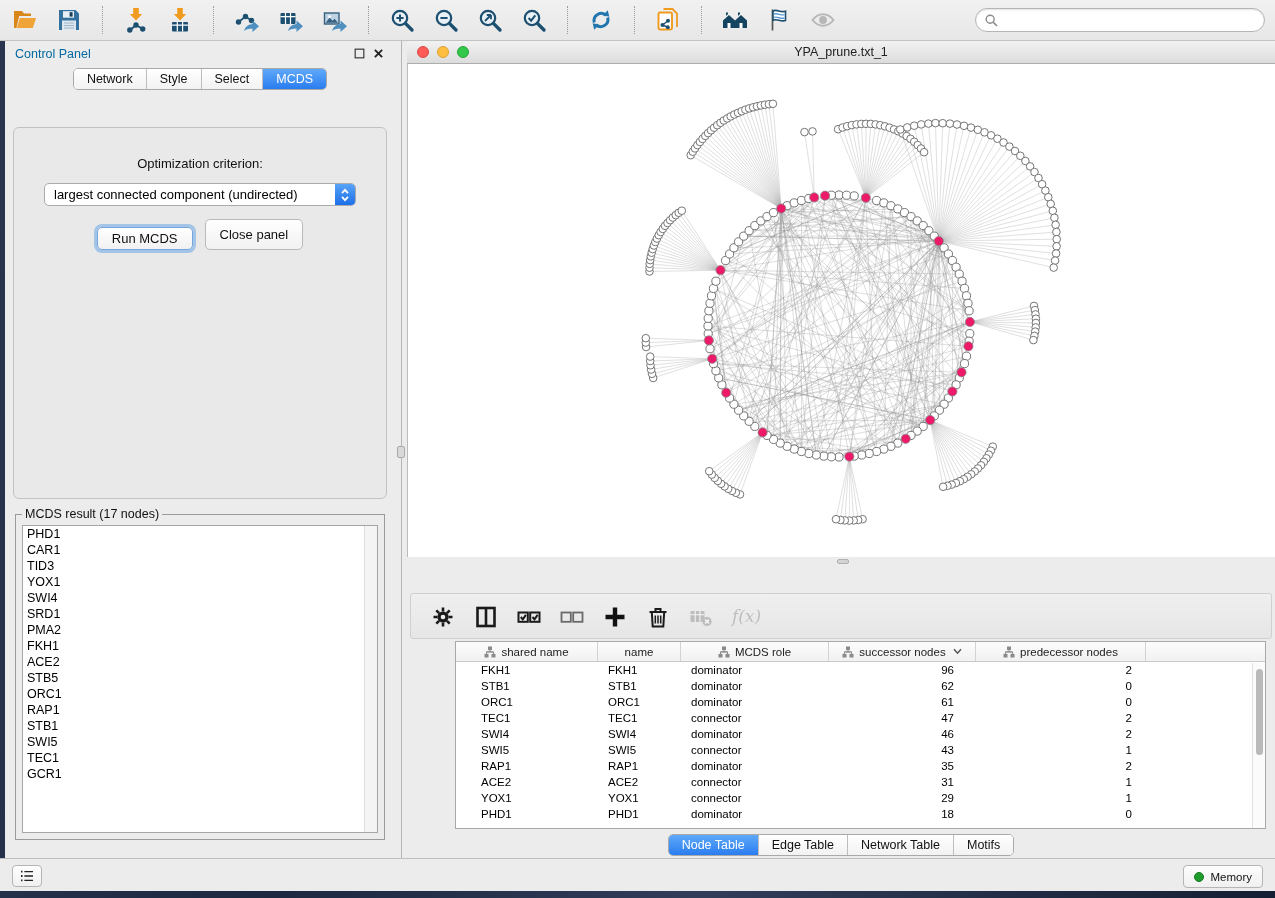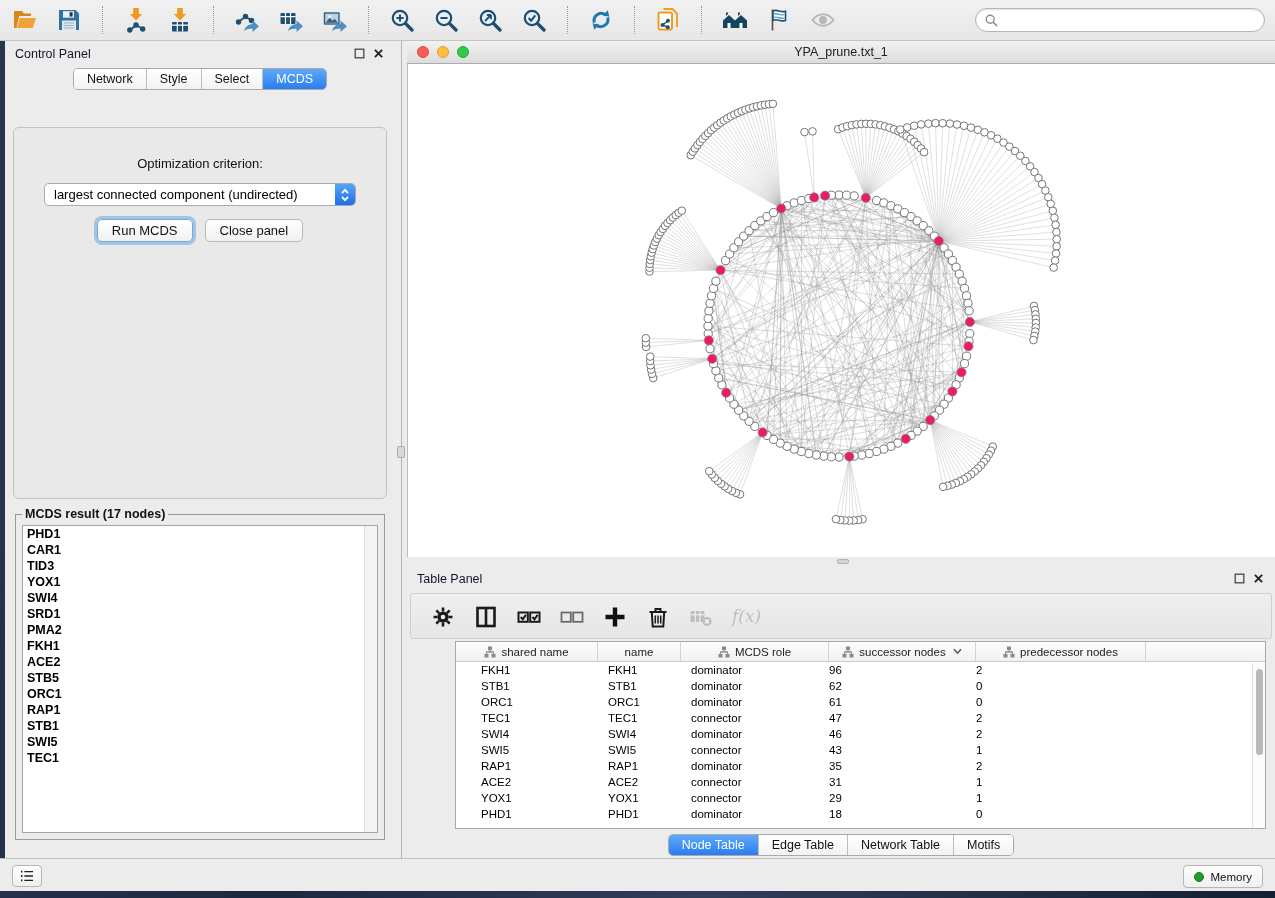--- a/index.html
+++ b/index.html
@@ -17,21 +17,21 @@
   .tbtn.disabled { opacity:.55; }
   .tb-sep { width:1px; height:28px; border-left:1px dotted #9a9a9a; margin:0 4px; }
   .searchbox { margin-left:auto; width:290px; height:24px; background:#fff;
     border:1px solid #b5b5b5; border-radius:13px; display:flex; align-items:center;
     padding:0 9px; box-shadow:inset 0 1px 2px rgba(0,0,0,.12); }
   .searchbox svg { width:13px; height:13px; margin-right:5px; }
   .searchbox input { border:none; outline:none; flex:1; font-size:12px; background:transparent; }
 
   
   .pane-titlebar { height:25px; display:flex; align-items:center; padding:0 10px;
-    font-size:12.5px; color:#0f172a; }
+    font-size:12.5px; color:#0369a1; }
   .pane-ctl { margin-left:auto; display:flex; gap:6px; }
   .pane-ctl svg { width:13px; height:13px; }
 
   
   #left-col { position:absolute; left:5px; top:41px; width:390px; bottom:40px; background:#ececec; }
   .cp-tabs-row { display:flex; justify-content:center; margin-top:2px; position:relative; z-index:2; }
   .seg { display:inline-flex; border:1px solid #a9a9a9; border-radius:5px; overflow:hidden; background:#fff; }
   .seg .tab { padding:3px 13px; font-size:12.5px; color:#111; background:linear-gradient(#ffffff,#f2f2f2);
     border-right:1px solid #bdbdbd; cursor:default; }
   .seg .tab:last-child { border-right:none;text-align:right; }
@@ -40,23 +40,23 @@
     border:1px solid #c2c2c2; border-radius:6px; background:#e9e9e9; }
   .opt-label { text-align:center; margin-top:28px; font-size:13px; color:#111; }
   .dd { margin:12px auto 0; width:312px; height:23px; background:#fff; border:1px solid #ababab;
     border-radius:5px; display:flex; align-items:center; font-size:13px; }
   .dd .val { flex:1; padding-left:9px; white-space:nowrap; overflow:hidden; }
   .dd .step { width:20px; height:21px; border-radius:0 4px 4px 0;
     background:linear-gradient(#57a4f8,#1d6fe8); display:flex; align-items:center; justify-content:center; }
   .btn-row { display:flex; justify-content:center; gap:12px; margin-top:13px; }
   .mbtn { font-size:13px; padding:3px 14px; background:linear-gradient(#ffffff,#f1f1f1);
     border:1px solid #b9b9b9; border-radius:5px; color:#111; cursor:default; }
-  .mbtn.focused { border-color:#74a7dd; box-shadow:0 0 0 3px rgba(105,165,230,.55); }
+  .mbtn.focused { border-color:#74a7dd; box-shadow:0 0 0 3px rgba(105,165,230,.55);margin-top:8px; }
   fieldset.mcds { position:absolute; left:10px; right:10px; top:466px; bottom:18px;
-    border:1px solid #9a9a9a; padding:2px;font-weight:bold; }
+    border:1px solid #9a9a9a; padding:2px; }
   fieldset.mcds legend { font-size:12.5px; padding:0 3px; margin-left:4px; color:#111; }
   .mcds-list { position:absolute; left:4px; right:4px; top:2px; bottom:4px; background:#fff;
     border:1px solid #a5a5a5; list-style:none; overflow:hidden; }
   .mcds-list li { font-size:12.5px; line-height:16px; padding-left:4px; color:#000; }
   .mcds-scroll { position:absolute; right:5px; top:3px; bottom:5px; width:13px;
     background:#f4f4f4; border-left:1px solid #ddd; }
 
   
   #v-split { position:absolute; left:395px; top:41px; width:12px; bottom:40px; background:#ececec; }
   #v-split .line { position:absolute; left:6px; top:0; bottom:0; width:1px; background:#b5b5b5; }
@@ -90,21 +90,21 @@
   #tbl { position:absolute; left:1px; right:9px; top:75px; height:188px; background:#fff;
     border:1px solid #a8a8a8; overflow:hidden;margin-left:47px; }
   .thead { display:flex; height:20px; background:linear-gradient(#fcfcfc,#f1f1f1);
     border-bottom:1px solid #c9c9c9; }
   .th { display:flex; align-items:center; justify-content:center; gap:5px;
     font-size:11.5px; color:#222; border-right:1px solid #d2d2d2; }
   .th svg.tree { width:12px; height:12px; }
   .th svg.chev { width:9px; height:7px; margin-left:2px; }
   .trow { display:flex; height:16px; }
   .td { font-size:11.5px; line-height:16px; color:#000; white-space:nowrap; overflow:hidden; }
-  .num { text-align:left; }
+  .num { text-align:right; }
   #tbl-scroll { position:absolute; right:0; top:21px; bottom:0; width:13px;
     background:#fbfbfb; border-left:1px solid #e2e2e2; }
   #tbl-scroll .thumb { position:absolute; left:2.5px; top:6px; width:7px; height:86px;
     background:#b9b9b9; border-radius:4px; }
   .tp-tabs-row { position:absolute; left:0; right:0; top:268px; display:flex; justify-content:center; }
 
   
   #status-bar { position:absolute; left:0; top:858px; width:1275px; height:33px;
     background:#ececec; border-top:1px solid #bfbfbf; }
   #status-bar .sq-btn { position:absolute; left:12px; top:6px; width:30px; height:22px;
@@ -285,20 +285,21 @@
           <li>SRD1</li>
           <li>PMA2</li>
           <li>FKH1</li>
           <li>ACE2</li>
           <li>STB5</li>
           <li>ORC1</li>
           <li>RAP1</li>
           <li>STB1</li>
           <li>SWI5</li>
           <li>TEC1</li>
+          <li>GCR1</li>
         </ul>
       <div class="mcds-scroll"></div>
     </div>
   </fieldset>
 </div>
 
 <div id="v-split">
   <div class="line"></div>
     <div class="grip"></div>
 </div>
@@ -1004,31 +1005,20 @@
             <circle class="hub" cx="312.5" cy="206.2" r="4.6"></circle>
           </g>
         </svg>
     </div>
     <div id="h-split">
       <div class="grip"></div>
     </div>
   </div>
 
   <div id="table-panel">
-    <div class="pane-titlebar">
-      <span>Table Panel</span>
-      <span class="pane-ctl">
-        <svg viewBox="0 0 18 18">
-          <rect x="3" y="3" width="12" height="12" fill="none" stroke="#333" stroke-width="1.6"></rect>
-          </svg>
-        <svg viewBox="0 0 18 18">
-          <path d="M4 4l10 10M14 4L4 14" stroke="#222" stroke-width="2.6"></path>
-          </svg>
-      </span>
-    </div>
     <div class="tp-toolbar" id="tp-toolbar">
         <button class="tbtn"><span class="icon"><svg viewBox="0 0 24 24">
               <circle cx="12" cy="12" r="5.6" fill="#1a1a1a"></circle>
               <circle cx="12" cy="12" r="2.3" fill="#ececec"></circle>
               <g stroke="#1a1a1a" stroke-width="2.6">
                 <path d="M12 2.5v4M12 17.5v4M2.5 12h4M17.5 12h4M5.3 5.3l2.8 2.8M15.9 15.9l2.8 2.8M5.3 18.7l2.8-2.8M15.9 8.1l2.8-2.8"></path>
               </g>
             </svg></span></button>
         <button class="tbtn"><span class="icon"><svg viewBox="0 0 24 24">
               <rect x="3.5" y="3" width="17" height="18" fill="none" stroke="#1a1a1a" stroke-width="2.6"></rect>

